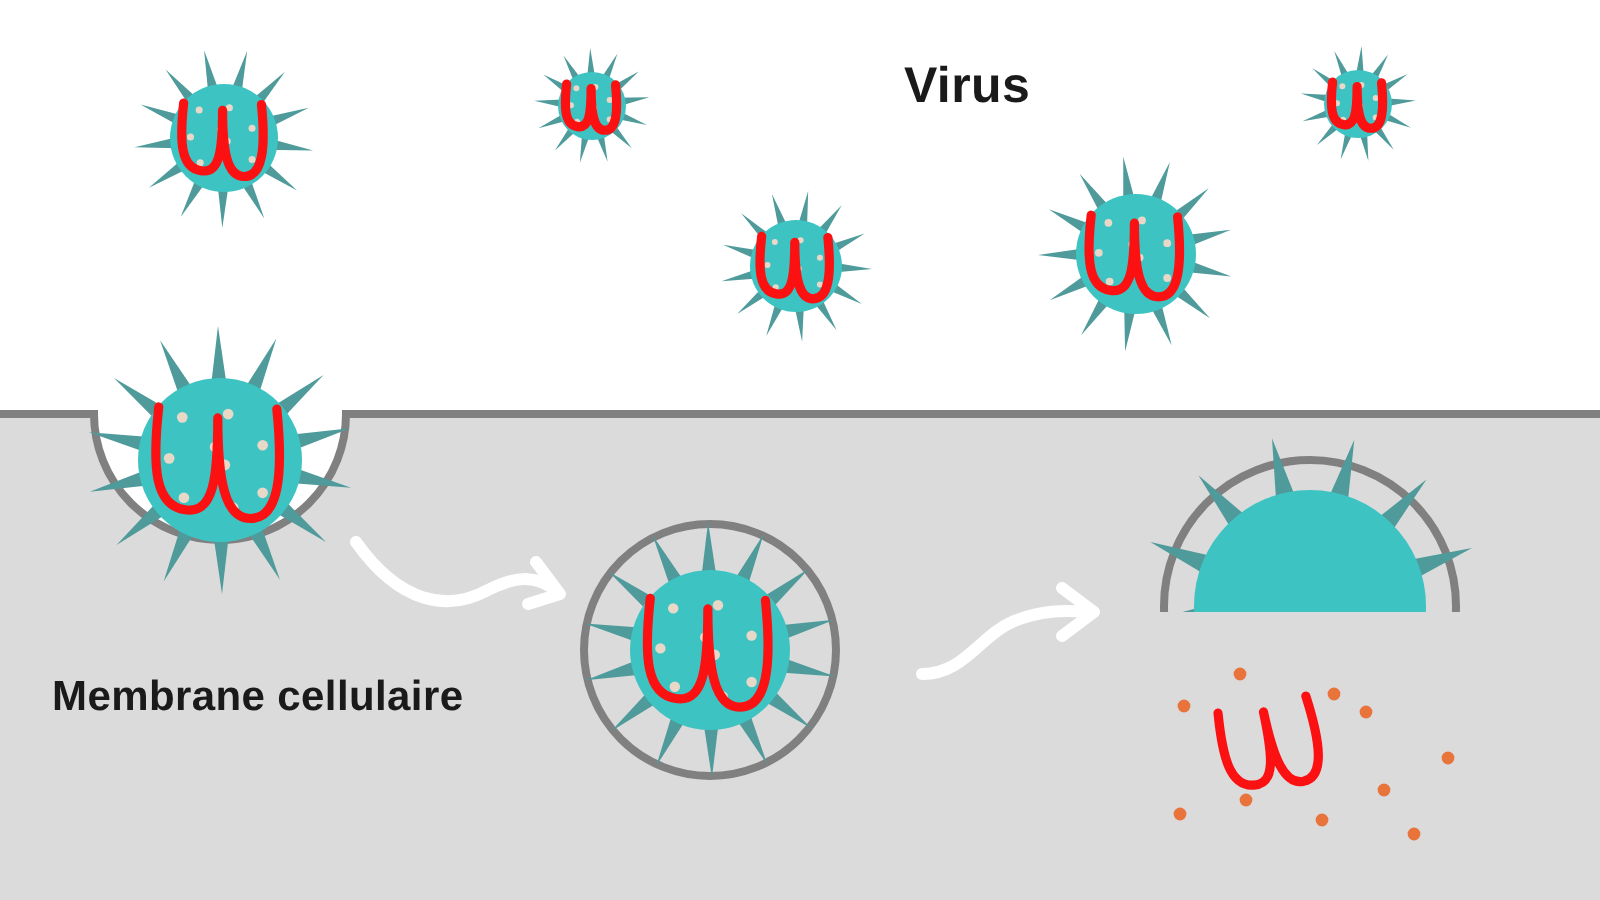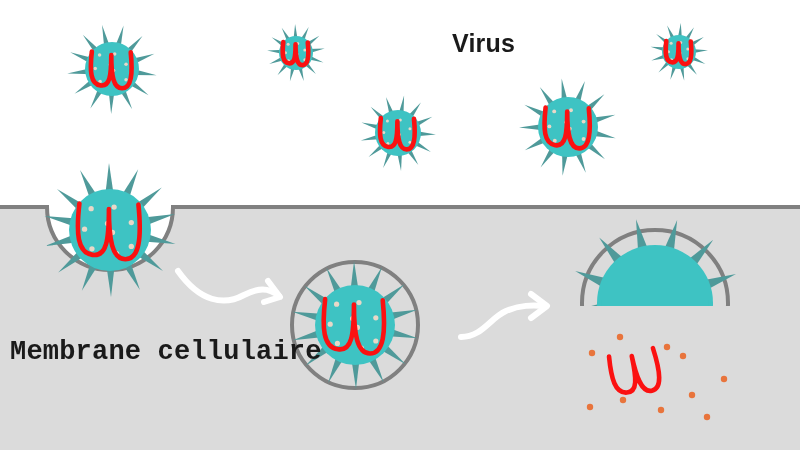--- a/index.html
+++ b/index.html
@@ -31,24 +31,23 @@
     color: #1a1a1a;
     white-space: nowrap;
     letter-spacing: 0.2px;
   }
   #virus-label {
     left: 452px;
     top: 29px;
     font-size: 25px;
   }
   #membrane-label {
-    left: 10px;
+    left: 26px;
     top: 337px;
-    font-size: 27px;
-    font-family: Liberation Mono, monospace;
+    font-size: 21px;
   }
 </style>
 </head>
 <body>
 
 <div id="stage">
 
   <svg id="scene" viewBox="0 0 800 450">
     <defs>
       <clipPath id="clip-stage">

